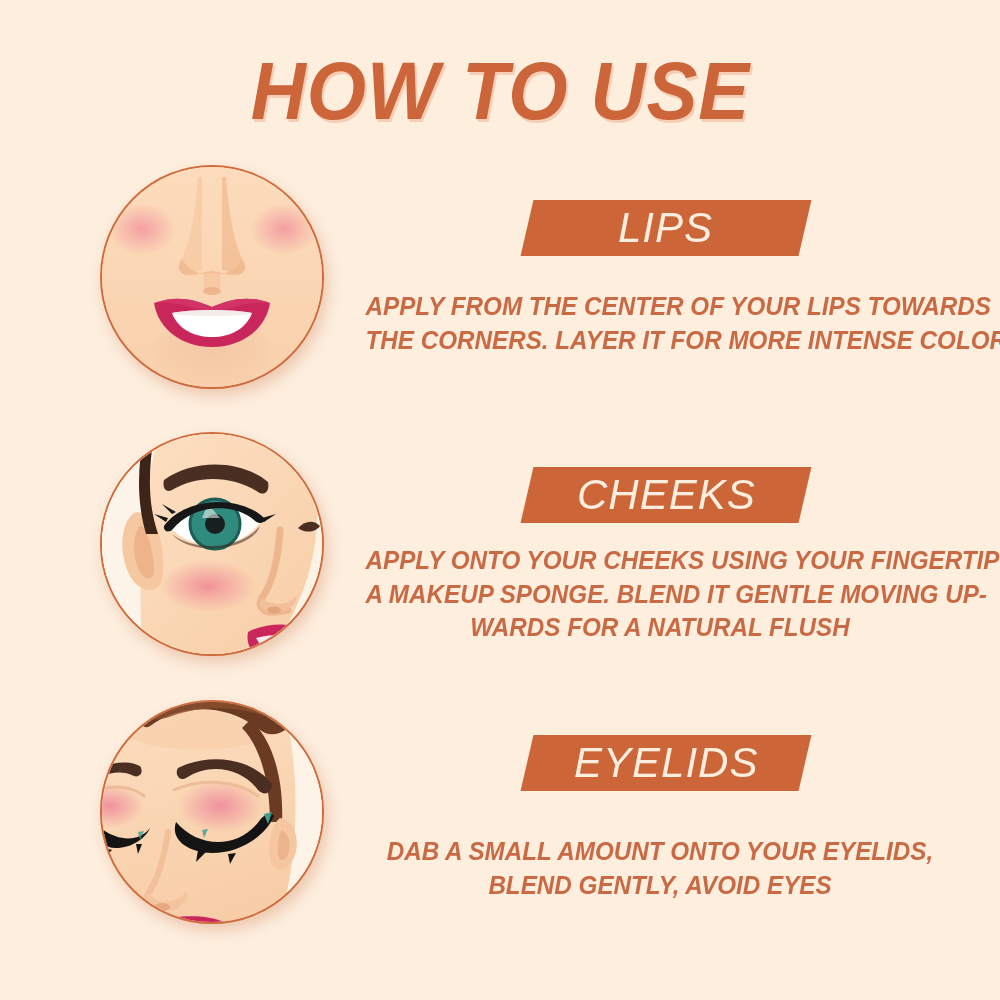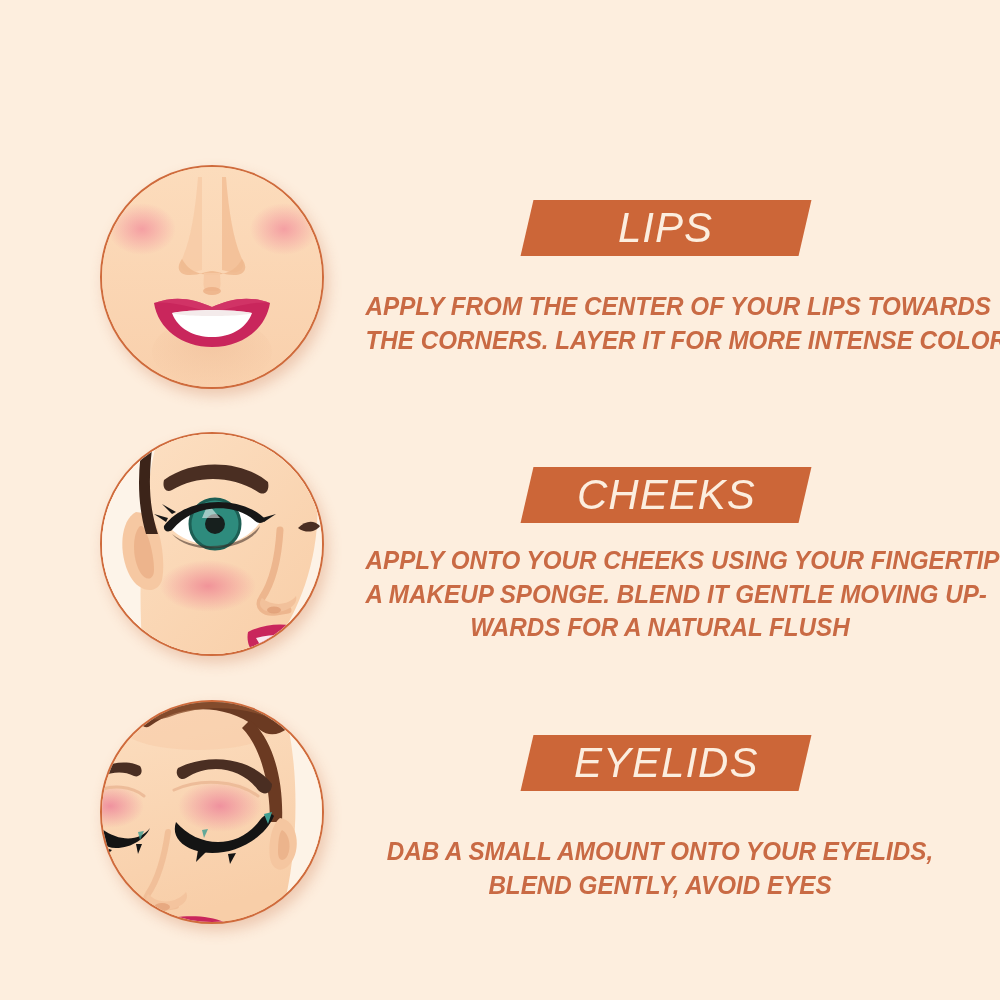--- a/index.html
+++ b/index.html
@@ -89,20 +89,23 @@
   .body-copy div{white-space:nowrap;}
   .c-lips{top:125px;}
   .c-cheeks{top:112px;}
   .c-eyelids{top:135px;}
 </style>
 </head>
 <body>
 
 <div class="page">
 
+  <div class="title-wrap">
+    <span class="title">HOW TO USE</span>
+  </div>
 
   <div class="row row-1">
 
     <div class="circle-holder">
       <div class="circle">
         <svg viewBox="0 0 220 220" xmlns="http://www.w3.org/2000/svg">
           <defs>
             <radialGradient id="blushL" cx="50%" cy="50%" r="50%">
               <stop offset="0%" stop-color="#F3959F" stop-opacity="0.85"></stop>
               <stop offset="100%" stop-color="#F3959F" stop-opacity="0"></stop>

